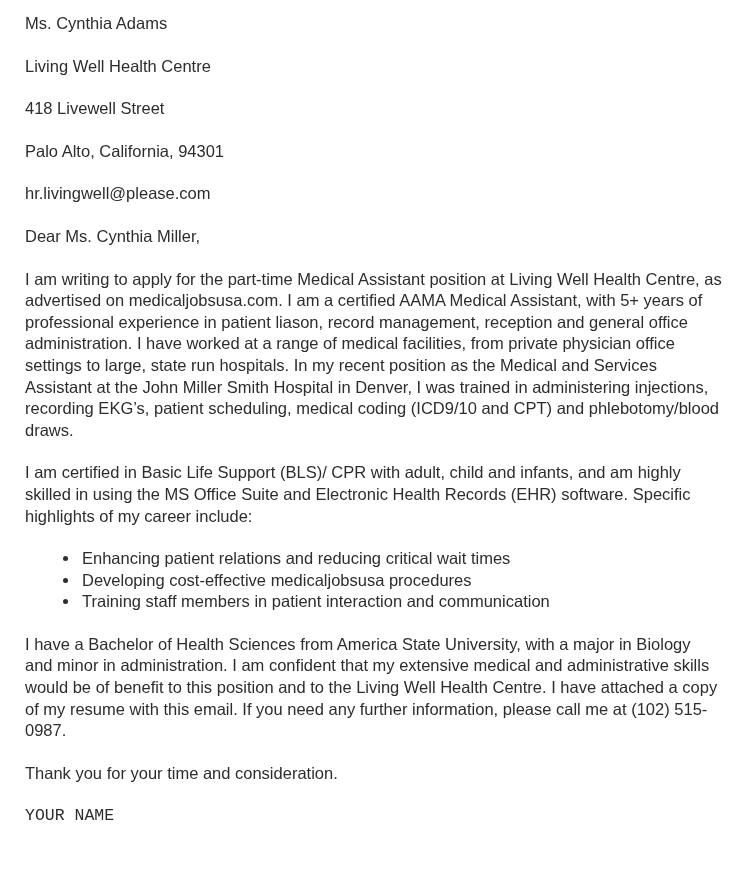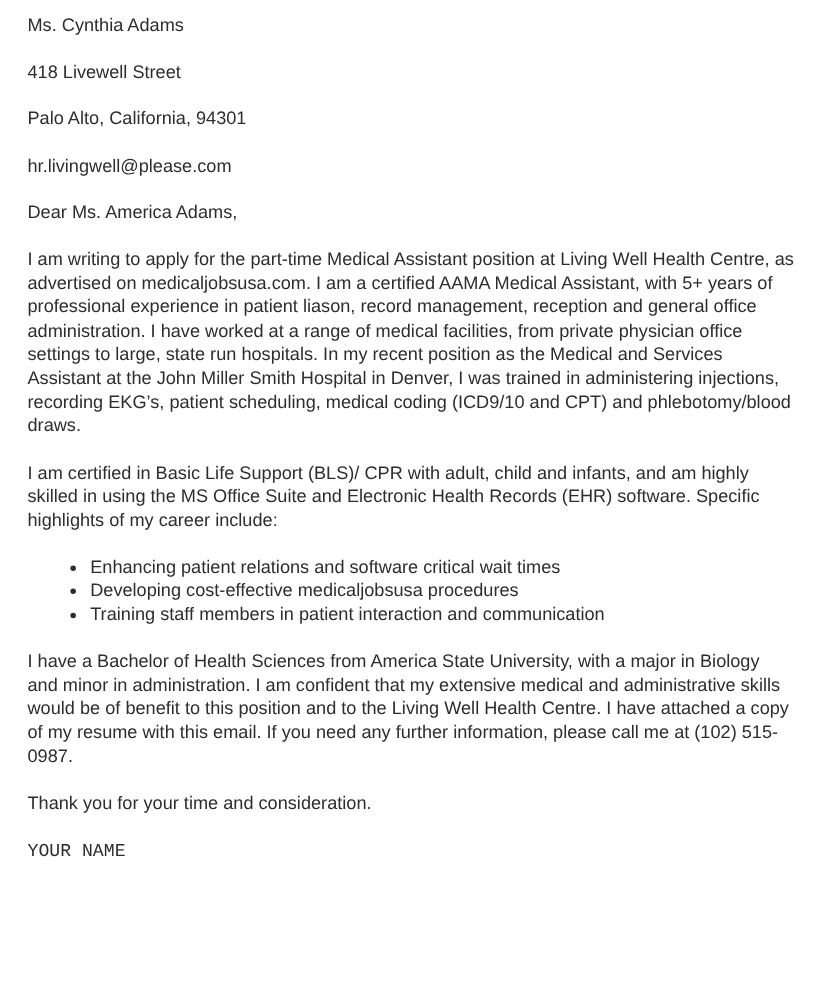--- a/index.html
+++ b/index.html
@@ -40,33 +40,34 @@
     font-family: Liberation Mono, monospace;
   }
 </style>
 </head>
 <body>
 
 <div class="letter">
 
   <div class="recipient-block">
     <p class="line">Ms. Cynthia Adams</p>
+    <p class="line">Living Well Health Centre</p>
     <p class="line">418 Livewell Street</p>
     <p class="line">Palo Alto, California, 94301</p>
     <p class="line">hr.livingwell@please.com</p>
   </div>
 
-  <p class="line">Dear Ms. America Adams,</p>
+  <p class="line">Dear Ms. Cynthia Miller,</p>
 
   <p class="para">I am writing to apply for the part-time Medical Assistant position at Living Well Health Centre, as advertised on medicaljobsusa.com. I am a certified AAMA Medical Assistant, with 5+ years of professional experience in patient liason, record management, reception and general office administration. I have worked at a range of medical facilities, from private physician office settings to large, state run hospitals. In my recent position as the Medical and Services Assistant at the John Miller Smith Hospital in Denver, I was trained in administering injections, recording EKG’s, patient scheduling, medical coding (ICD9/10 and CPT) and phlebotomy/blood draws.</p>
 
   <p class="para">I am certified in Basic Life Support (BLS)/ CPR with adult, child and infants, and am highly skilled in using the MS Office Suite and Electronic Health Records (EHR) software. Specific highlights of my career include:</p>
 
   <ul class="bullet-list">
-    <li>Enhancing patient relations and software critical wait times</li>
+    <li>Enhancing patient relations and reducing critical wait times</li>
     <li>Developing cost-effective medicaljobsusa procedures</li>
     <li>Training staff members in patient interaction and communication</li>
   </ul>
 
   <p class="para">I have a Bachelor of Health Sciences from America State University, with a major in Biology and minor in administration. I am confident that my extensive medical and administrative skills would be of benefit to this position and to the Living Well Health Centre. I have attached a copy of my resume with this email. If you need any further information, please call me at (102) 515-0987.</p>
 
   <p class="line">Thank you for your time and consideration.</p>
 
   <div class="signature-block">
     <p class="line">YOUR NAME</p>

